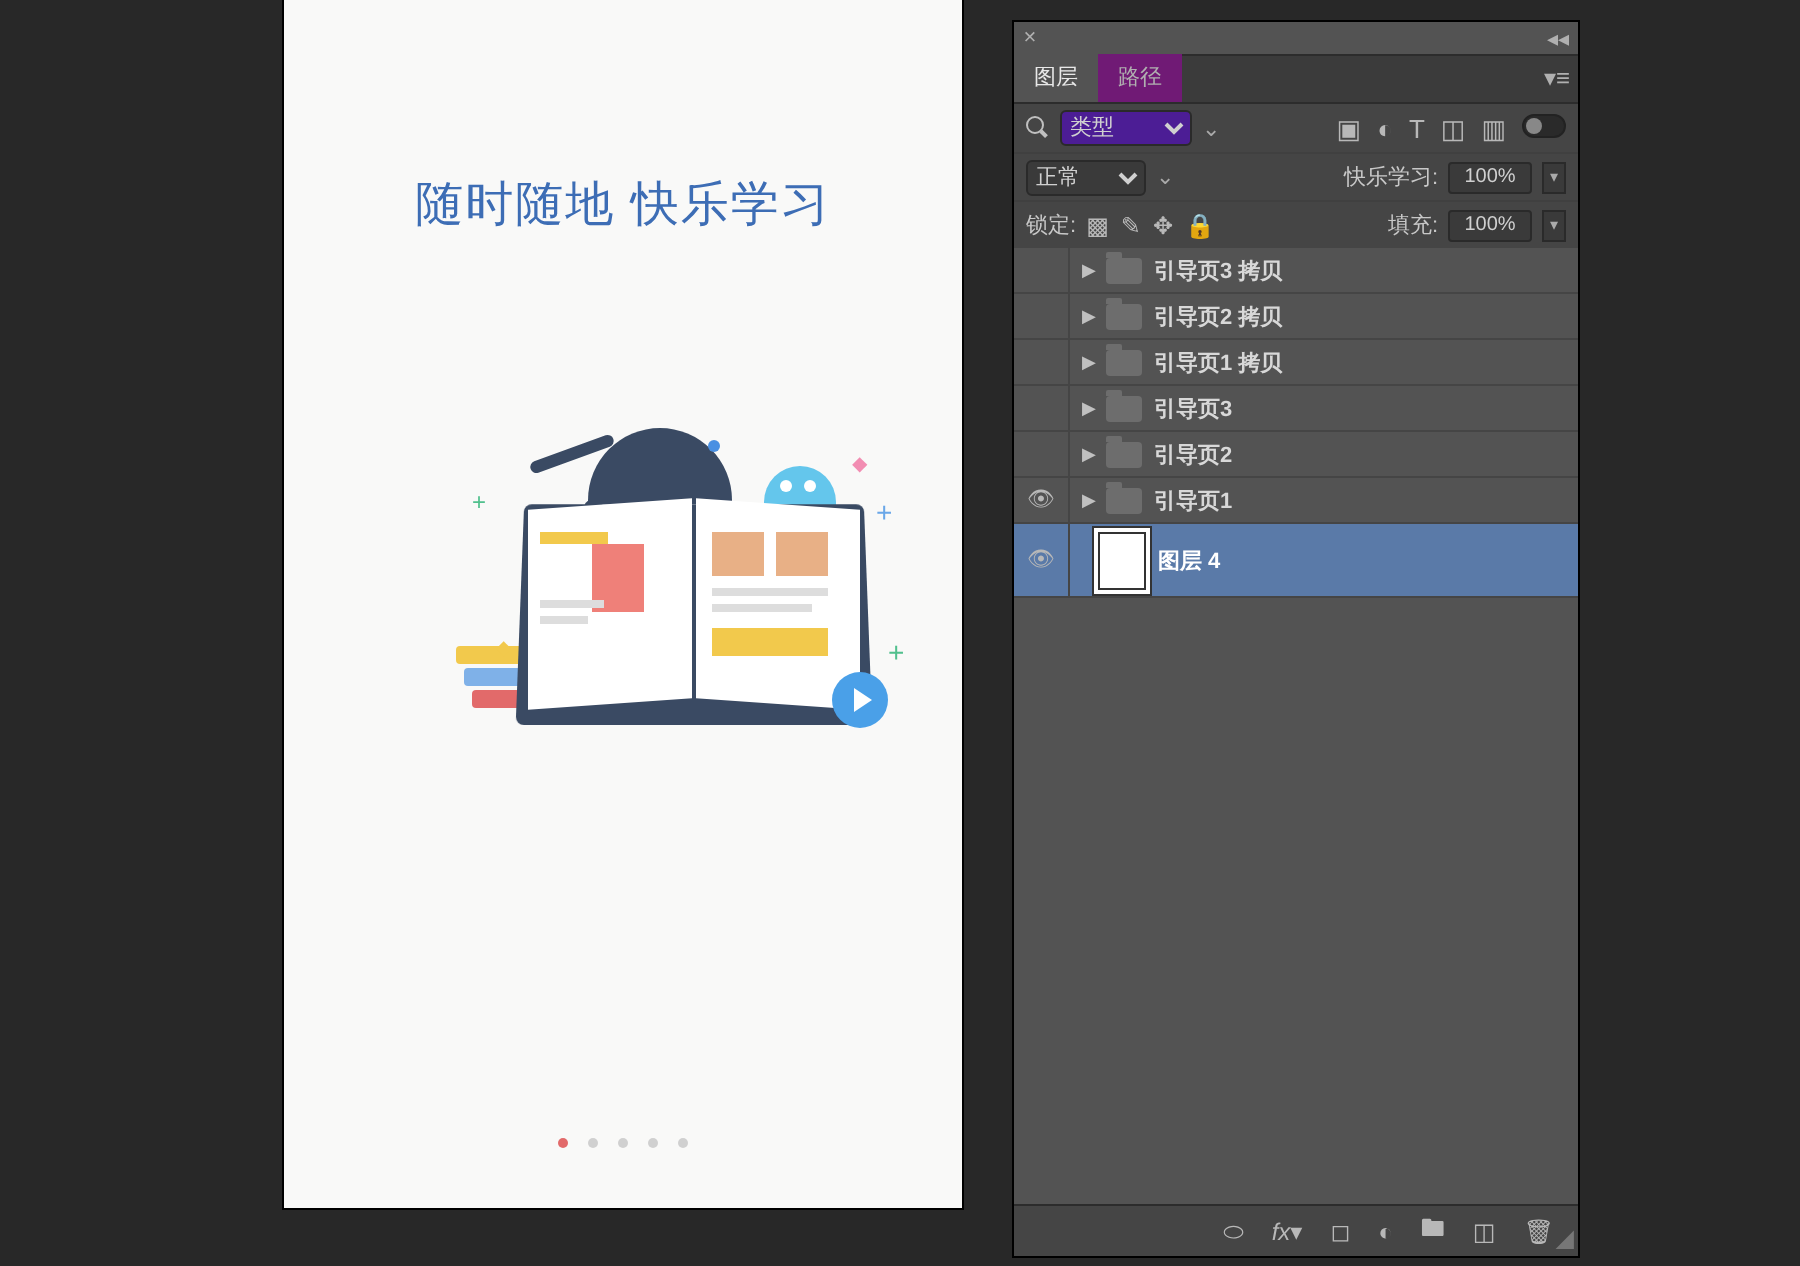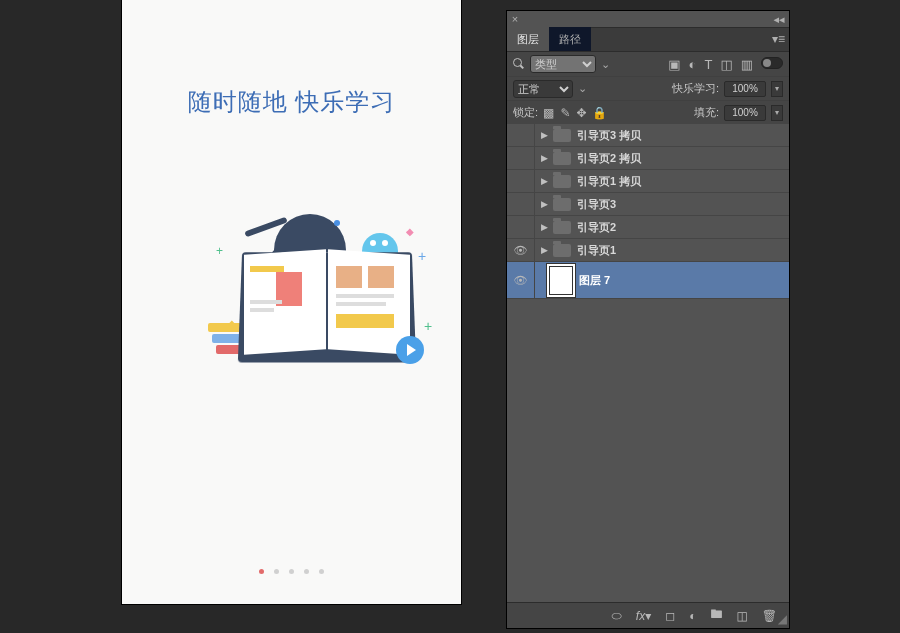--- a/index.html
+++ b/index.html
@@ -1,19 +1,19 @@
 <!DOCTYPE html>
 <html><head>
 <meta charset="utf-8">
 <style>
   * { margin:0; padding:0; box-sizing:border-box; font-family:"Lucida Grande","Microsoft YaHei",sans-serif; }
   body { width:900px; height:633px; background:#282828; overflow:hidden; position:relative; }
 
   
-  .canvas { position:absolute; left:122px; top:0; width:339px; height:604px; background:#f9f9f8; box-shadow:0 0 0 1px #000; }
+  .canvas { position:absolute; left:142px; top:0; width:339px; height:604px; background:#f9f9f8; box-shadow:0 0 0 1px #000; }
   .canvas-title { position:absolute; top:86px; left:0; width:100%; text-align:center; color:#3d6db5; font-size:24px; letter-spacing:1px; font-weight:400; }
   .illus { position:absolute; left:52px; top:200px; width:246px; height:174px; }
 
   
   .lamp-base{position:absolute;left:80px;top:48px;width:10px;height:78px;background:#3a4a63;border-radius:4px;transform:rotate(14deg);transform-origin:bottom;}
   .lamp-arm{position:absolute;left:70px;top:24px;width:44px;height:6px;background:#3a4a63;border-radius:3px;transform:rotate(-20deg);}
   .lamp-head{position:absolute;left:100px;top:14px;width:72px;height:38px;background:#3a4a63;border-radius:40px 40px 0 0;}
   .robot{position:absolute;left:188px;top:33px;width:36px;height:20px;background:#64c6ec;border-radius:18px 18px 0 0;}
   .robot-eye{position:absolute;left:196px;top:40px;width:6px;height:6px;background:#fff;border-radius:50%;}
   .robot-eye.r2{left:208px;}
@@ -44,28 +44,28 @@
   .pager{position:absolute;bottom:30px;left:0;width:100%;display:flex;justify-content:center;gap:10px;}
   .dot{width:5px;height:5px;border-radius:50%;background:#d0d0d0;}
   .dot.active{background:#e26a6a;}
 
   
   .panel{position:absolute;left:507px;top:11px;width:282px;height:617px;background:#535353;font-size:11px;color:#d8d8d8;box-shadow:0 0 0 1px #000;}
   .panel-top{height:17px;background:#535353;border-bottom:1px solid #2c2c2c;display:flex;align-items:center;}
   .panel-top span.x{width:16px;text-align:center;color:#b0b0b0;cursor:default;}
   .panel-top .collapse{margin-left:auto;width:20px;text-align:center;color:#b0b0b0;}
   .tabs{height:24px;background:#3b3b3b;display:flex;align-items:flex-end;border-bottom:1px solid #2c2c2c;position:relative;}
-  .tab{height:24px;line-height:24px;padding:0 10px;color:#b0b0b0;background:#0f172a;}
+  .tab{height:24px;line-height:24px;padding:0 10px;color:#b0b0b0;background:#701a75;}
   .tab.active{background:#535353;color:#e8e8e8;}
   .tabs .menu{position:absolute;right:4px;top:4px;color:#b0b0b0;font-size:12px;}
 
   .row{height:24px;display:flex;align-items:center;gap:5px;padding:0 6px;border-top:1px solid #404040;}
   .row.toolbar1{background:#454545;border-top:none;}
   .row.toolbar2,.row.toolbar3{background:#454545;}
-  select.kind{background:#737373;color:#d0d0d0;border:1px solid #2a2a2a;height:18px;font-size:11px;border-radius:3px;width:66px;}
+  select.kind{background:#4c1d95;color:#d0d0d0;border:1px solid #2a2a2a;height:18px;font-size:11px;border-radius:3px;width:66px;}
   .icons{margin-left:auto;display:flex;gap:8px;color:#b8b8b8;font-size:13px;}
   .label{color:#c8c8c8;}
   select.small{background:#3a3a3a;color:#d0d0d0;border:1px solid #2a2a2a;height:18px;font-size:11px;border-radius:3px;width:60px;}
   .pct{width:42px;height:16px;background:#3a3a3a;border:1px solid #2a2a2a;color:#d0d0d0;text-align:center;font-size:10px;line-height:14px;border-radius:2px;}
   .stepper{width:12px;height:16px;background:#3a3a3a;border:1px solid #2a2a2a;font-size:8px;color:#aaa;display:flex;align-items:center;justify-content:center;}
   .lockicons{display:flex;gap:6px;color:#b8b8b8;font-size:12px;}
 
   .layerlist{background:#535353;}
   .layer{height:23px;display:flex;align-items:center;border-bottom:1px solid #454545;font-size:11px;}
   .eye{width:28px;text-align:center;color:#b8b8b8;border-right:1px solid #454545;height:100%;line-height:23px;}
@@ -213,21 +213,21 @@
     </div>
     <div class="layer">
       <div class="eye">👁</div>
       <span class="tw">▶</span>
       <span class="folder"></span>
       <span class="layer-name">引导页1</span>
     </div>
     <div class="layer tall selected">
       <div class="eye" style="line-height:37px">👁</div>
       <div class="thumb"></div>
-      <span class="layer-name">图层 7</span>
+      <span class="layer-name">图层 4</span>
     </div>
   </div>
 
   <div class="panel-footer">
     <span>⬭</span>
     <span><i style="">fx</i>▾</span>
     <span>◻</span>
     <span>◐</span>
     <span>🖿</span>
     <span>◫</span>

